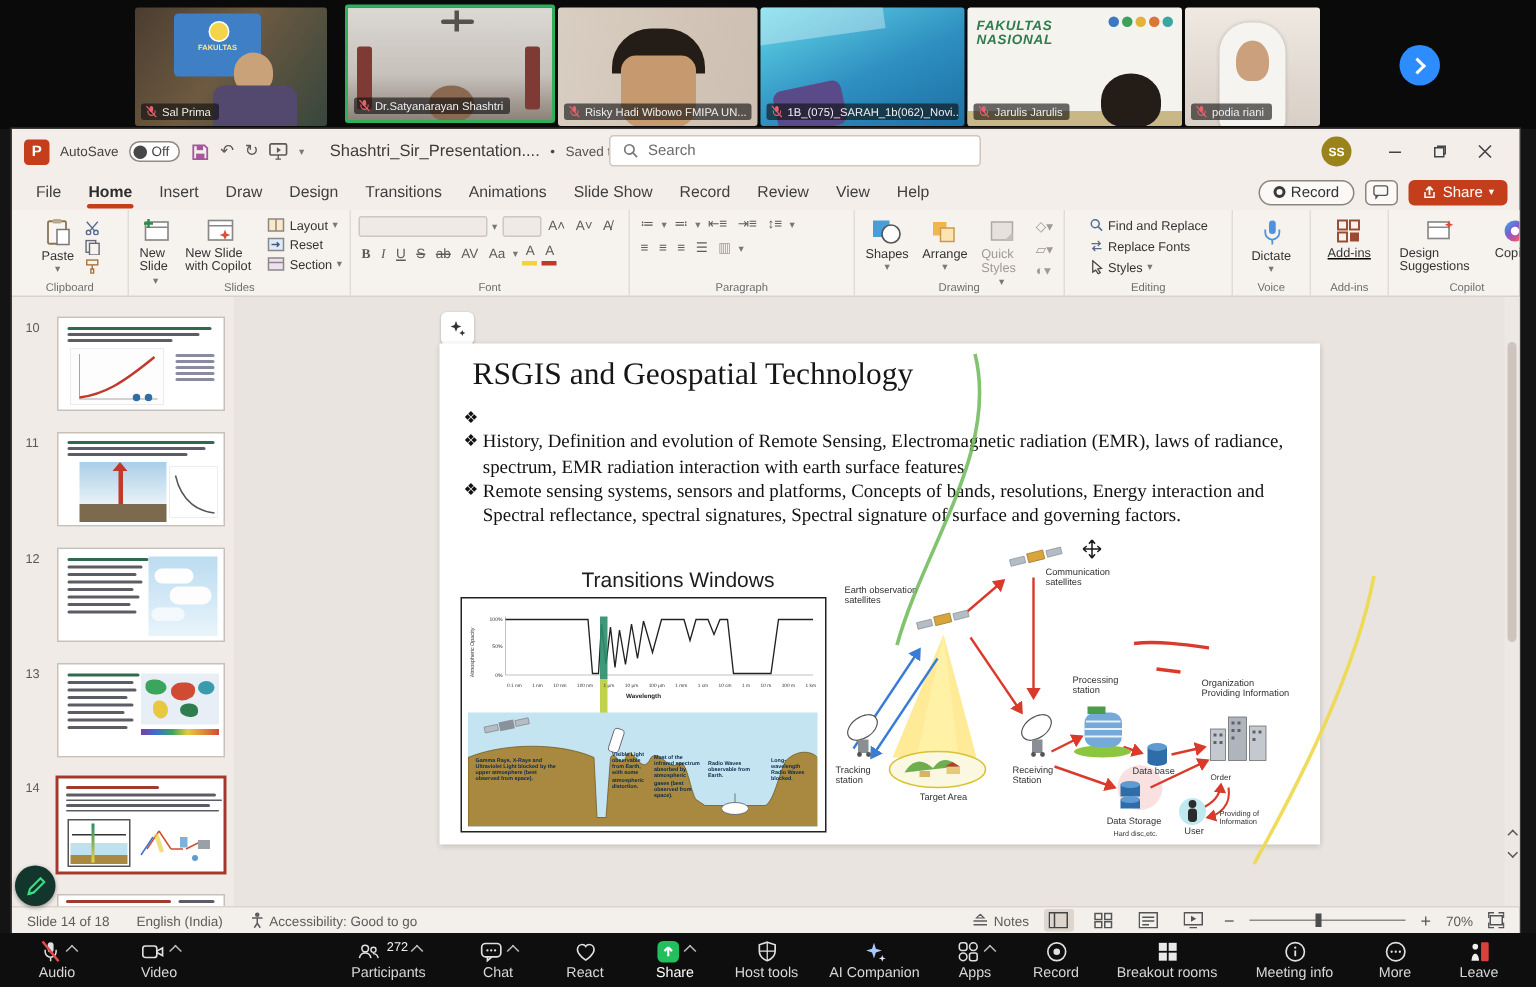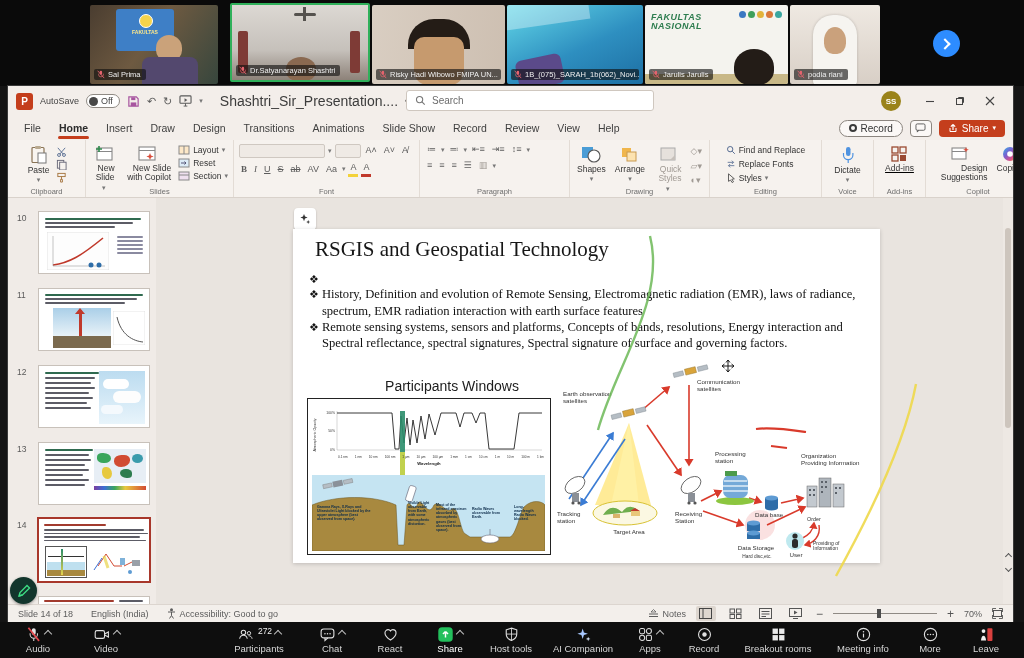--- a/index.html
+++ b/index.html
@@ -22,42 +22,42 @@
   .logodots i{width:7px;height:7px;border-radius:50%;display:block;}
 
   
   .ppt{position:absolute;left:8px;top:86px;width:1005px;height:536px;background:#f3eeea;display:flex;flex-direction:column;box-shadow:0 0 0 1px #3a3a3a;}
   .titlebar{height:30px;display:flex;align-items:center;padding:0 8px;gap:7px;position:relative;flex:0 0 auto;}
   .ppticon{width:17px;height:17px;border-radius:3px;background:#c43e1c;color:#fff;font-size:10px;font-weight:bold;display:flex;align-items:center;justify-content:center;}
   .tb-txt{font-size:9px;color:#444;}
   .toggle{display:flex;align-items:center;gap:3px;border:1px solid #8f8a84;border-radius:9px;padding:1px 6px 1px 2px;background:#fff;}
   .knob{width:9px;height:9px;border-radius:50%;background:#474747;}
   .tb-glyph{font-size:11px;color:#5a5a5a;line-height:1;}
-  .doc-title{font-size:14px;color:#3c3c3c;margin-left:10px;}
+  .doc-title{font-size:11px;color:#3c3c3c;margin-left:10px;}
   .saved{font-size:9px;color:#555;}
   .search{position:absolute;left:398px;top:4px;width:248px;height:21px;background:#fff;border:1px solid #cfc7bf;border-radius:3px;display:flex;align-items:center;gap:6px;padding:0 8px;color:#6b6b6b;font-size:10px;}
   .winctl{margin-left:auto;display:flex;align-items:center;gap:0;}
   .winbtn{width:30px;height:26px;display:flex;align-items:center;justify-content:center;color:#444;}
   .avatar{width:20px;height:20px;border-radius:50%;background:#9a831a;color:#fff;font-size:8px;font-weight:bold;display:flex;align-items:center;justify-content:center;margin-right:14px;}
 
   .tabrow{height:24px;display:flex;align-items:center;padding:0 8px;gap:2px;flex:0 0 auto;}
   .tab{font-size:10.5px;color:#3f3f3f;padding:4px 8px 5px;position:relative;}
   .tab.active{font-weight:bold;color:#2c2c2c;}
   .tab.active:after{content:"";position:absolute;left:7px;right:7px;bottom:0;height:2.5px;background:#c43e1c;border-radius:2px;}
   .tabrow-right{margin-left:auto;display:flex;align-items:center;gap:7px;}
   .recbtn{display:flex;align-items:center;gap:4px;border:1px solid #8b857f;border-radius:11px;background:#fbf8f6;padding:2px 9px;font-size:10px;color:#333;}
   .recdot{width:8px;height:8px;border-radius:50%;border:2px solid #3a3a3a;}
   .cmtbtn{width:22px;height:17px;border:1px solid #8b857f;border-radius:4px;background:#fbf8f6;display:flex;align-items:center;justify-content:center;font-size:8px;color:#555;}
   .sharebtn{display:flex;align-items:center;gap:4px;background:#c43e1c;color:#fff;border-radius:4px;padding:3px 9px;font-size:10px;}
 
   .ribbon{height:58px;background:#f6f2ee;border-bottom:1px solid #d9d2cb;display:flex;flex:0 0 auto;overflow:hidden;}
   .rgroup{position:relative;border-right:1px solid #e3dcd5;display:flex;flex-direction:column;align-items:center;padding:4px 5px 11px;flex:0 0 auto;}
   .rglabel{position:absolute;bottom:1px;left:0;right:0;text-align:center;font-size:7.5px;color:#6e6e6e;}
   .rgbody{display:flex;align-items:flex-start;gap:5px;height:100%;}
-  .bigbtn{display:flex;flex-direction:column;align-items:center;gap:1px;font-size:8.5px;color:#333;text-align:right;line-height:1.1;padding:1px 2px;}
+  .bigbtn{display:flex;flex-direction:column;align-items:center;gap:1px;font-size:8.5px;color:#333;text-align:left;line-height:1.1;padding:1px 2px;}
   .mini{font-size:9px;color:#5c5c5c;padding:0 2px;line-height:1.3;}
   .minirow{display:flex;align-items:center;gap:3px;}
   .minicol{display:flex;flex-direction:column;gap:2px;}
   .smallbtn{display:flex;align-items:center;gap:3px;font-size:8.5px;color:#333;}
   .fontbox{width:86px;height:14px;background:#efeae5;border:1px solid #cfc8c1;border-radius:2px;}
   .sizebox{width:26px;height:14px;background:#efeae5;border:1px solid #cfc8c1;border-radius:2px;}
   .grayed{color:#a09a94;}
   .chevd{font-size:7px;color:#777;}
 
   .workspace{flex:1;display:flex;min-height:0;}
@@ -674,21 +674,21 @@
             <div class="bullet">
                 <span class="bmark">❖</span>
                 <span>History, Definition and evolution of Remote Sensing, Electromagnetic radiation (EMR), laws of radiance, spectrum, EMR radiation interaction with earth surface features</span>
               </div>
             <div class="bullet">
                 <span class="bmark">❖</span>
                 <span>Remote sensing systems, sensors and platforms, Concepts of bands, resolutions, Energy interaction and Spectral reflectance, spectral signatures, Spectral signature of surface and governing factors.</span>
               </div>
           </div>
 
-          <div class="atmos-title">Participants Windows</div>
+          <div class="atmos-title">Transitions Windows</div>
 
           <div class="atmosbox">
             <svg style="position:absolute;left:0;top:2px;" width="240" height="56" viewBox="0 0 240 56">
               <text x="8" y="34" font-size="3.6" fill="#333" transform="rotate(-90 8 34)" text-anchor="middle">Atmospheric Opacity</text>
               <text x="27" y="13" font-size="3.4" fill="#333" text-anchor="end">100%</text>
               <text x="27" y="31" font-size="3.4" fill="#333" text-anchor="end">50%</text>
               <text x="27" y="50" font-size="3.4" fill="#333" text-anchor="end">0%</text>
               <line x1="29" y1="49" x2="234" y2="49" stroke="#999" stroke-width=".4"></line>
               <line x1="29" y1="10" x2="29" y2="49" stroke="#999" stroke-width=".4"></line>
               <path d="M29 12 H84 L87 48 L91 48 L93 15 L96 42 L99 17 L102 44 L105 19 L109 42 L113 15 L117 38 L121 13 L127 34 L133 12 H148 L152 26 L156 12 H164 L168 22 L172 12 H177 L181 48 H206 L211 12 H234" stroke="#222" stroke-width=".9" fill="none"></path>

